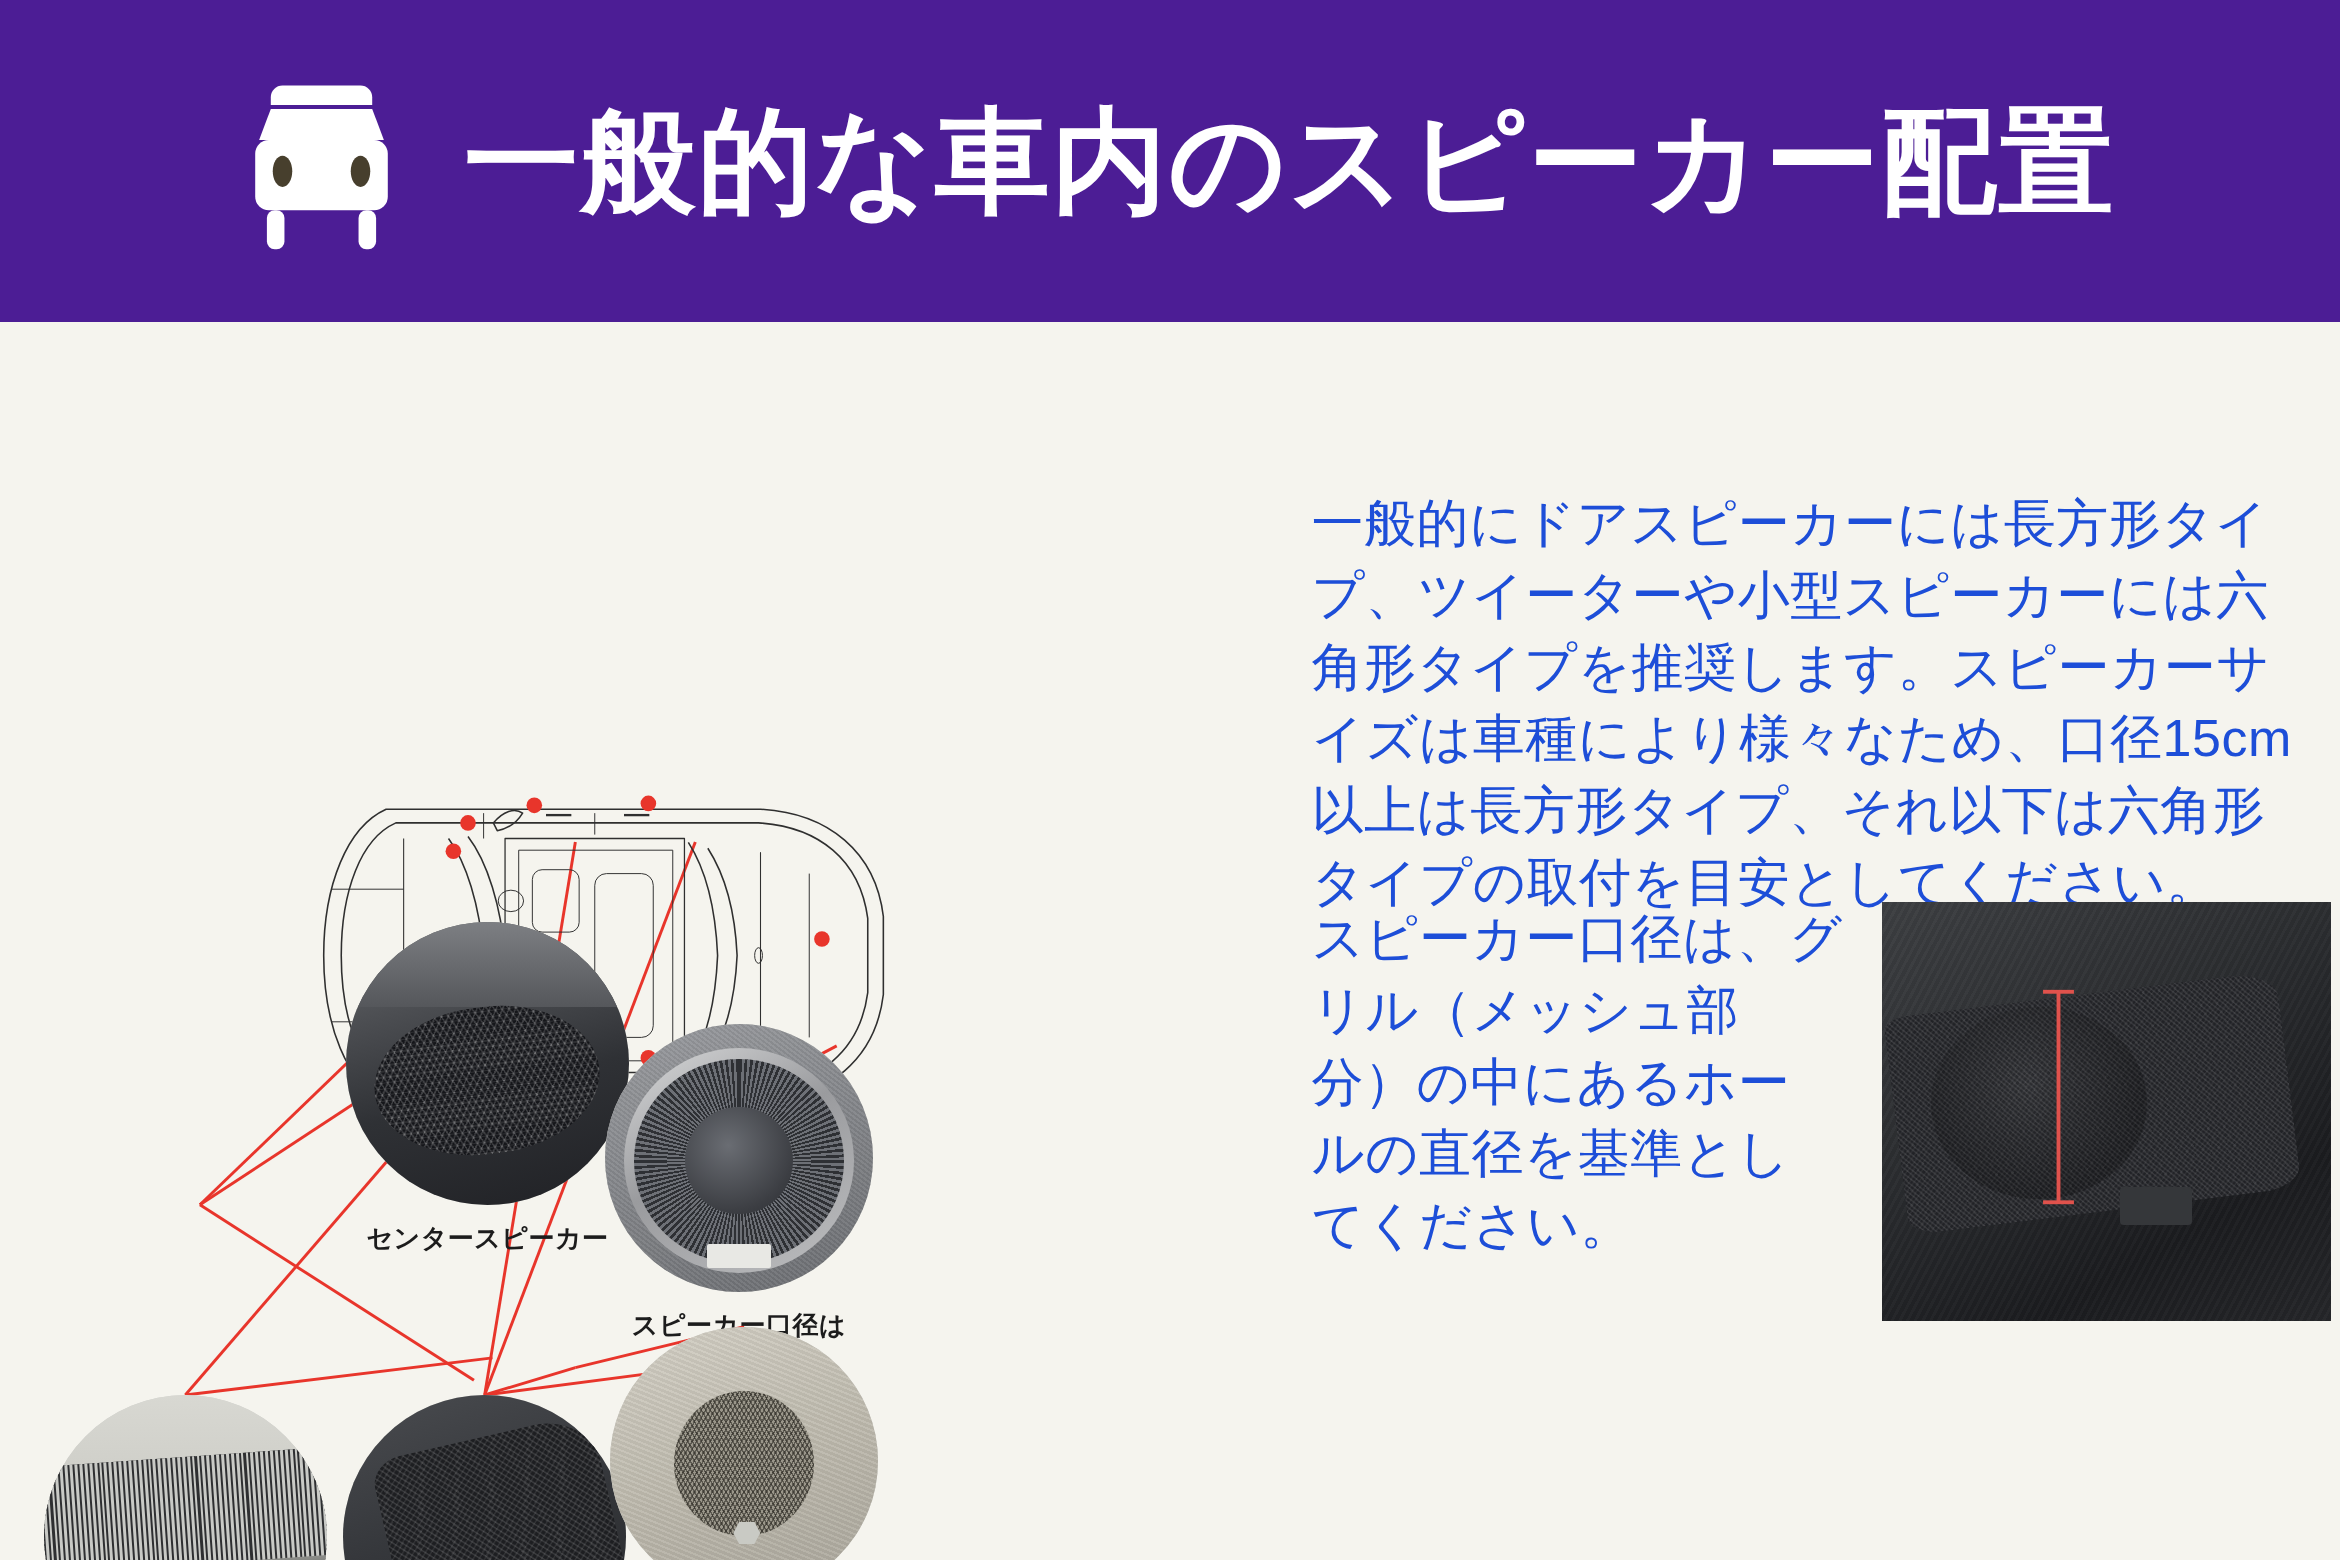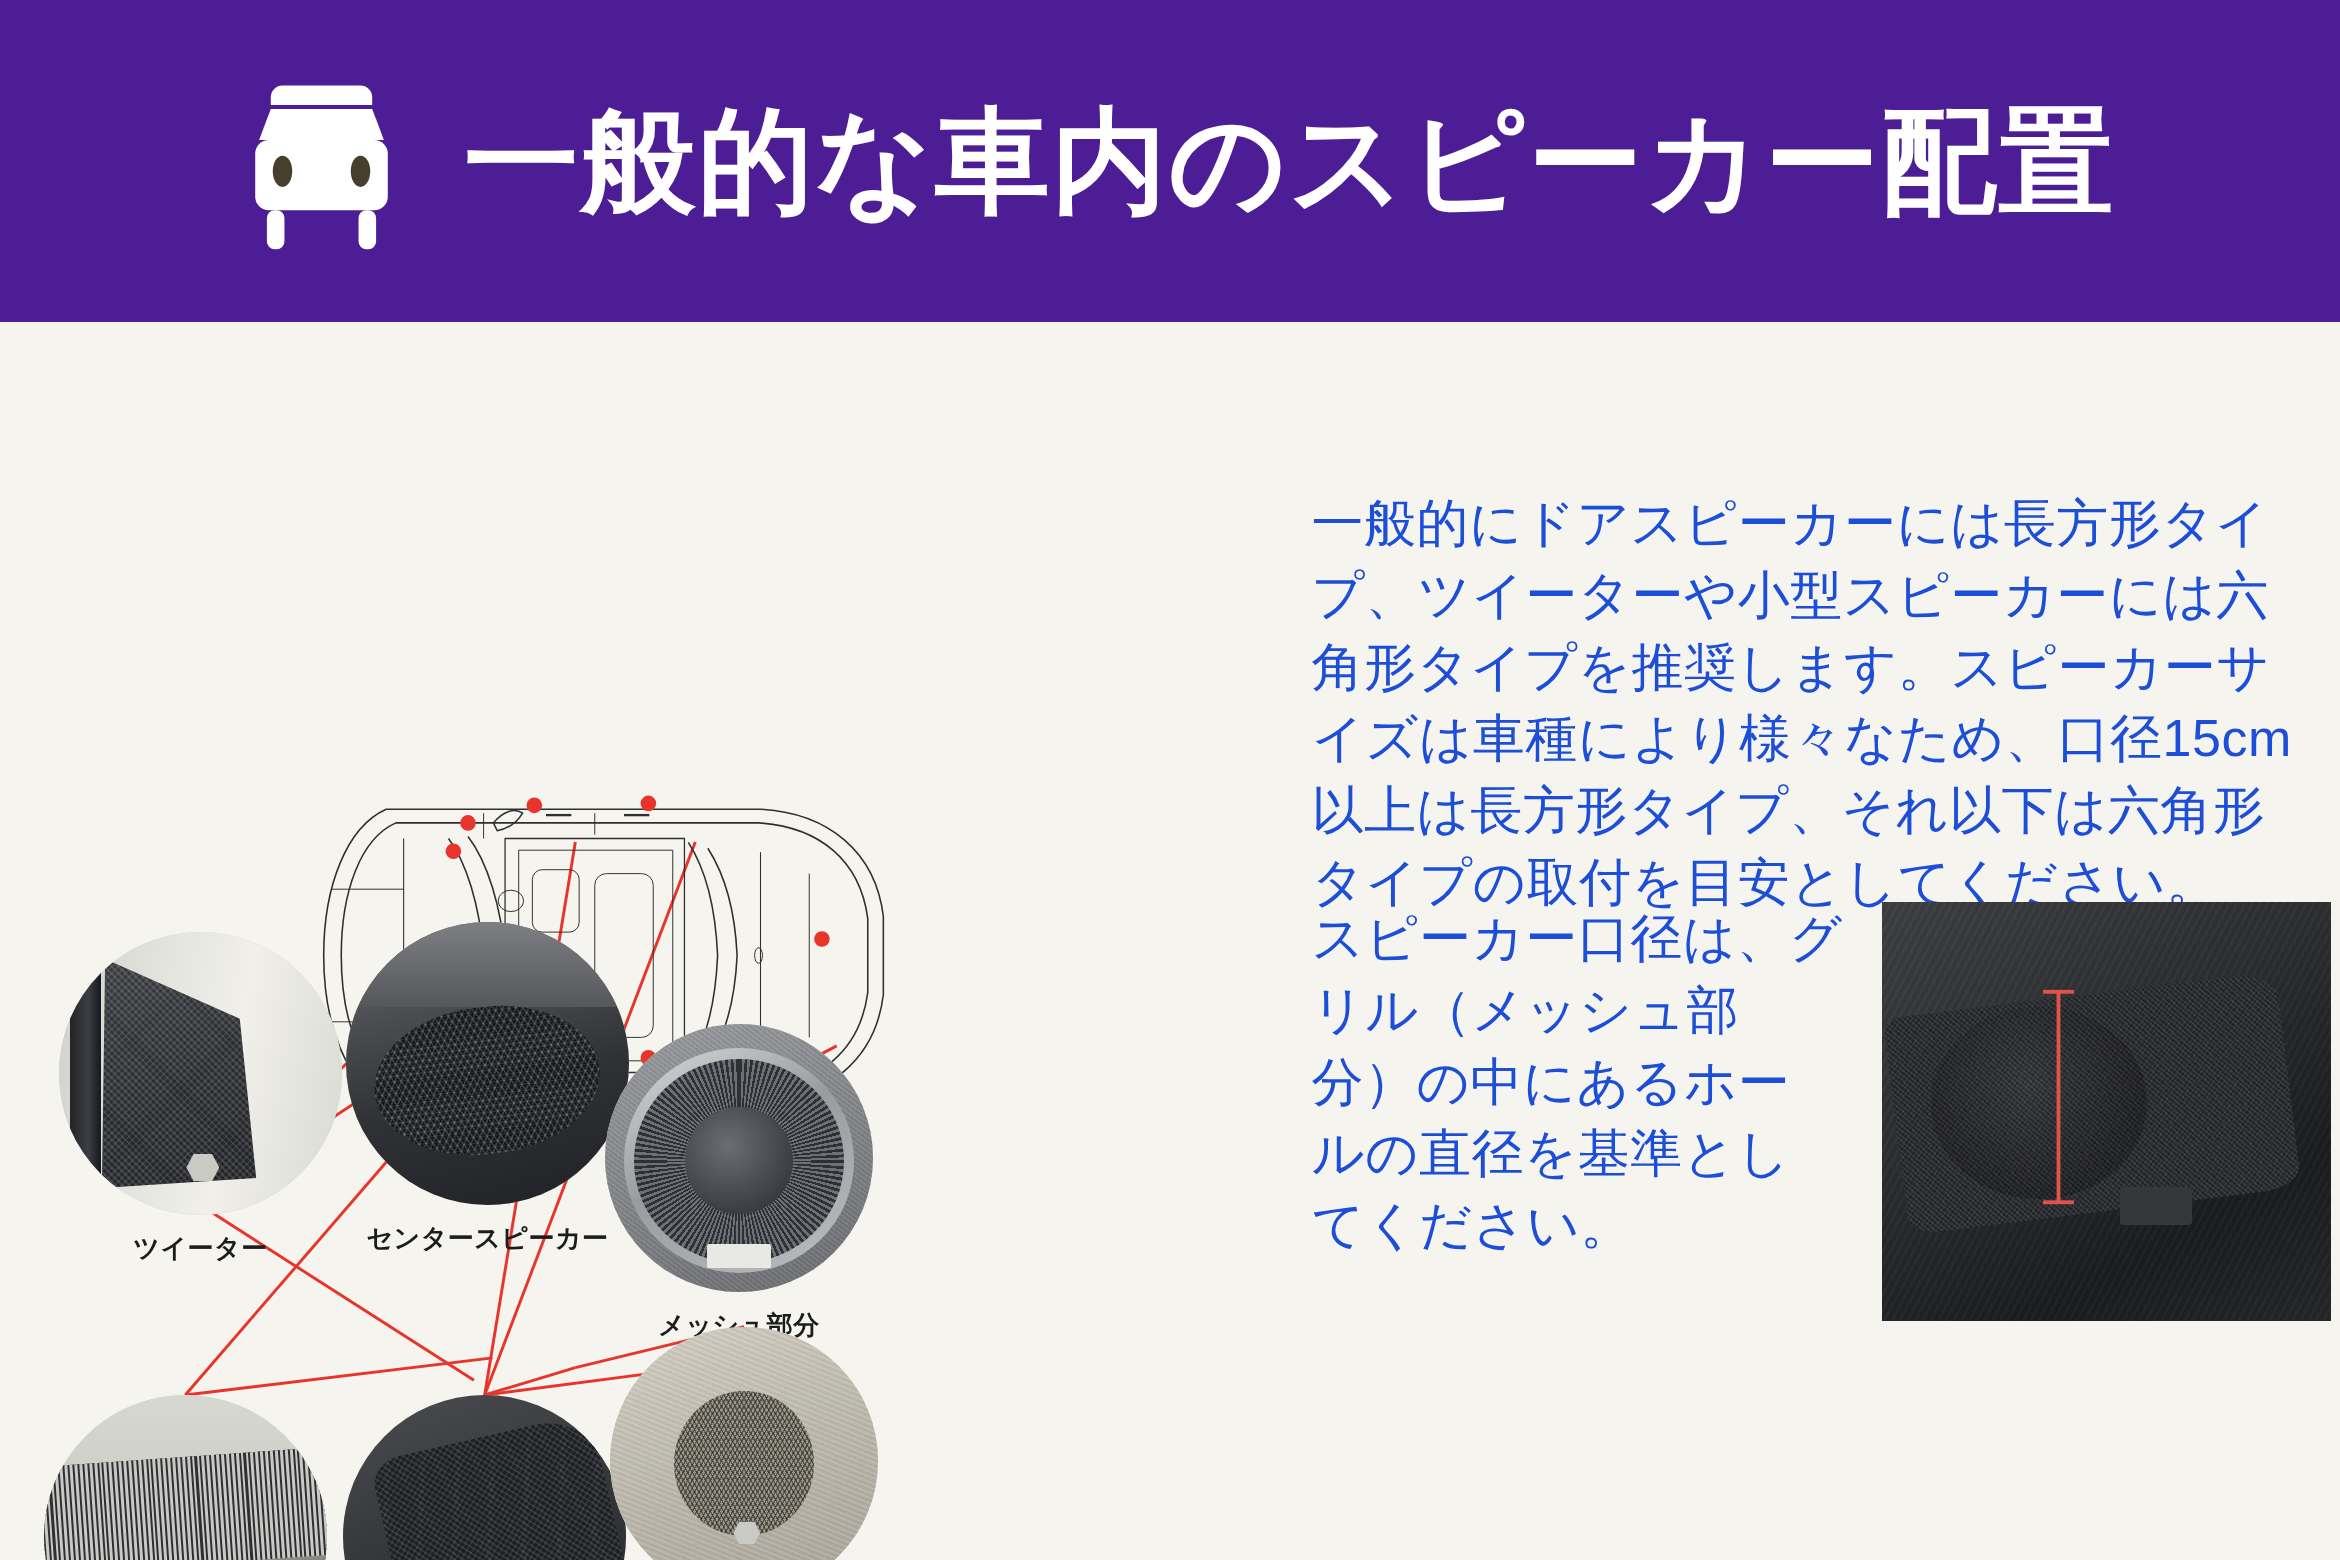--- a/index.html
+++ b/index.html
@@ -413,48 +413,39 @@
       <circle cx="152" cy="240" r="8"></circle>
       <circle cx="203" cy="157" r="8"></circle>
       <circle cx="238" cy="26" r="8"></circle>
       <circle cx="238" cy="285" r="8"></circle>
       <circle cx="355" cy="24" r="8"></circle>
       <circle cx="355" cy="285" r="8"></circle>
       <circle cx="533" cy="163" r="8"></circle>
     </g>
   </svg>
 
-  <div class="photo-callout" id="callout-tweeter">
-    <div class="photo-circle">
-      <div class="ph ph-tweeter-bg"></div>
-      <div class="ph-tweeter-pillar"></div>
-      <div class="ph-tweeter-grille"></div>
-      <div class="ph-badge" style="left:45%;bottom:12%;"></div>
-    </div>
-    <div class="photo-caption">ツイーター</div>
-  </div>
 
   <div class="photo-callout" id="callout-center">
     <div class="photo-circle">
       <div class="ph ph-center-bg"></div>
       <div class="ph-center-top"></div>
       <div class="ph-center-oval"></div>
     </div>
     <div class="photo-caption">センタースピーカー</div>
   </div>
 
   <div class="photo-callout" id="callout-subwoofer">
     <div class="photo-circle">
       <div class="ph ph-sub-carpet"></div>
       <div class="ph-sub-ring"></div>
       <div class="ph-sub-mesh"></div>
       <div class="ph-sub-center"></div>
       <div class="ph-sub-label"></div>
     </div>
-    <div class="photo-caption">メッシュ部分</div>
+    <div class="photo-caption">スピーカー口径は</div>
   </div>
 
   <div class="photo-callout" id="callout-dashboard">
     <div class="photo-circle">
       <div class="ph ph-dash-bg"></div>
       <div class="ph-dash-grille"></div>
       <div class="ph-dash-trim"></div>
     </div>
 
   </div>

